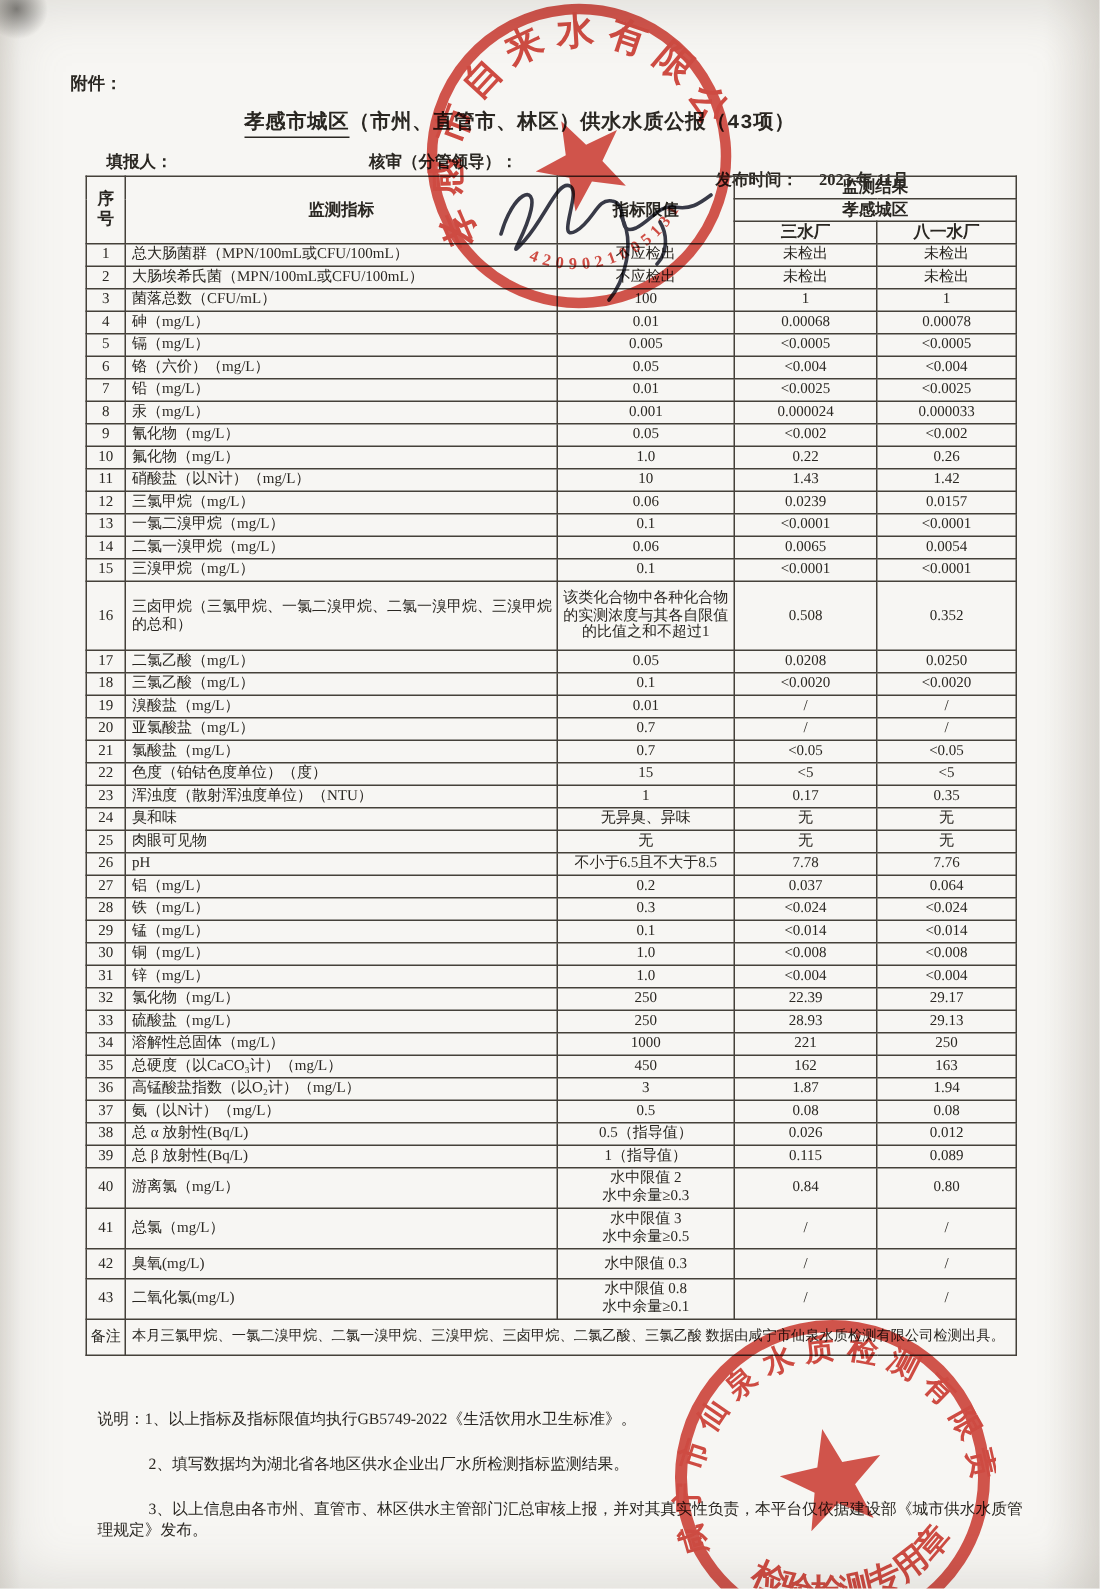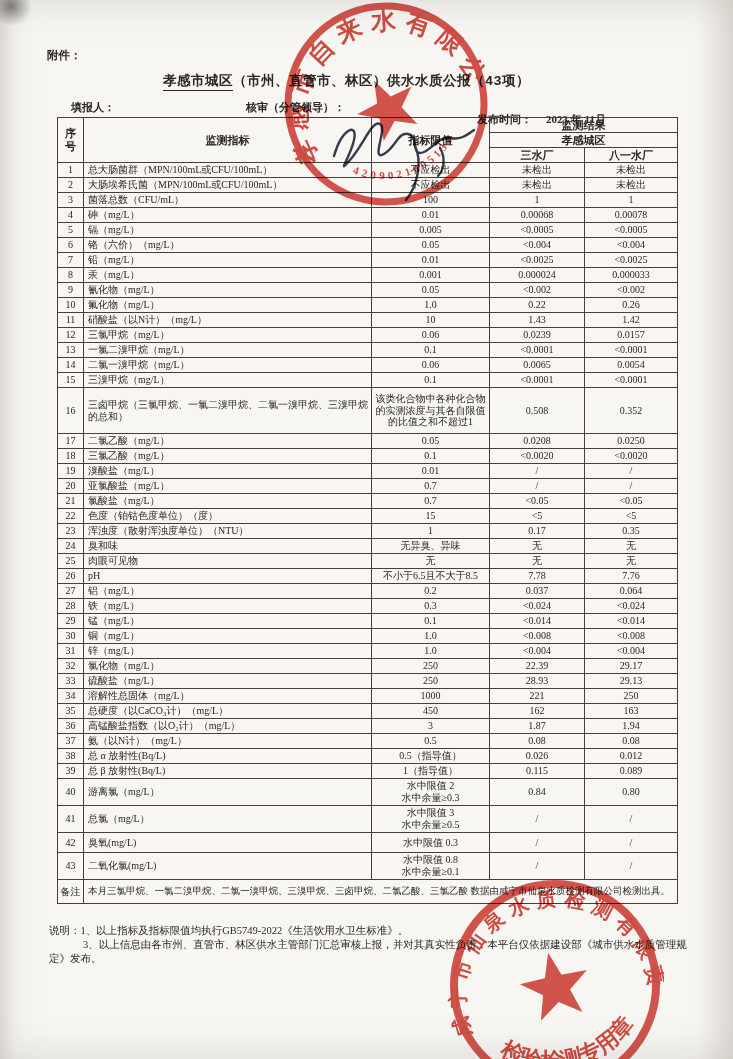--- a/index.html
+++ b/index.html
@@ -34,21 +34,21 @@
   table.wq tr.h3{height:46px;}
   table.wq tr.h2{height:27px;}
   table.wq tr.h15{height:20px;}
   table.wq tr.hrem{height:24px;}
   table.wq td.ind{text-align:left;padding-left:4px;}
   table.wq td.lim{white-space:pre-line;}
   table.wq td.hd{font-weight:bold;font-size:11px;}
   table.wq td.remtxt{text-align:left;padding-left:4px;font-size:9.5px;}
 
   .notes{position:absolute;left:49px;top:924px;width:652px;font-size:10.5px;line-height:1.34;}
-  .notes p{margin:0;}
+  .notes p{margin:16px;}
   .notes p.indent{text-indent:34px;}
 
   svg.stamp{position:absolute;mix-blend-mode:multiply;opacity:.88;}
   #stamp-top{left:280px;top:-2px;}
   #stamp-bottom{left:446px;top:876px;}
   #signature{position:absolute;left:328px;top:96px;mix-blend-mode:multiply;opacity:.9;}
 </style>
 </head>
 <body>
 
@@ -401,20 +401,21 @@
   <tbody>
     <tr class="hrem">
       <td>备注</td>
       <td class="remtxt" colspan="4">本月三氯甲烷、一氯二溴甲烷、二氯一溴甲烷、三溴甲烷、三卤甲烷、二氯乙酸、三氯乙酸 数据由咸宁市仙泉水质检测有限公司检测出具。</td>
     </tr>
   </tbody>
 </table>
 
 <div class="notes">
   <p><span>说明：</span><span>1、以上指标及指标限值均执行GB5749-2022《生活饮用水卫生标准》。</span></p>
+  <p class="indent">2、填写数据均为湖北省各地区供水企业出厂水所检测指标监测结果。</p>
   <p class="indent">3、以上信息由各市州、直管市、林区供水主管部门汇总审核上报，并对其真实性负责，本平台仅依据建设部《城市供水水质管理规定》发布。</p>
 </div>
 
 <svg id="stamp-top" class="stamp" width="212" height="212" viewBox="0 0 212 212">
   <defs>
     <path id="arcTop1" d="M 22,130 A 85,85 0 1 1 190,130"></path>
     <path id="arcBot1" d="M 40,146 A 80,80 0 0 0 172,146"></path>
   </defs>
   <g transform="rotate(-27 106 106)" fill="none" stroke="none">
     <circle cx="106" cy="106" r="98" stroke="#cf352b" stroke-width="7" fill="none" opacity="0.95"></circle>

